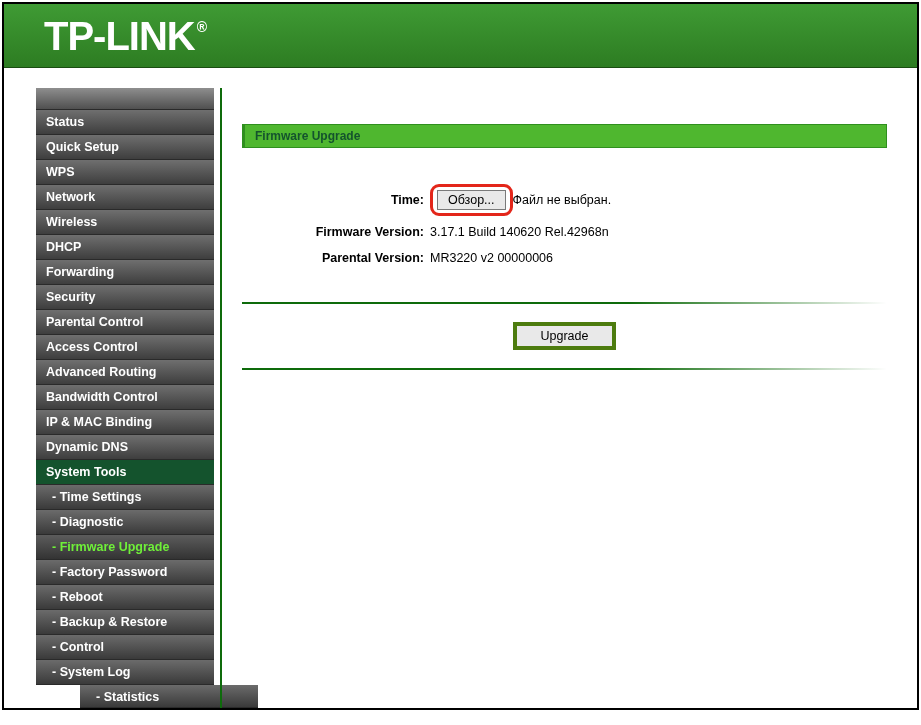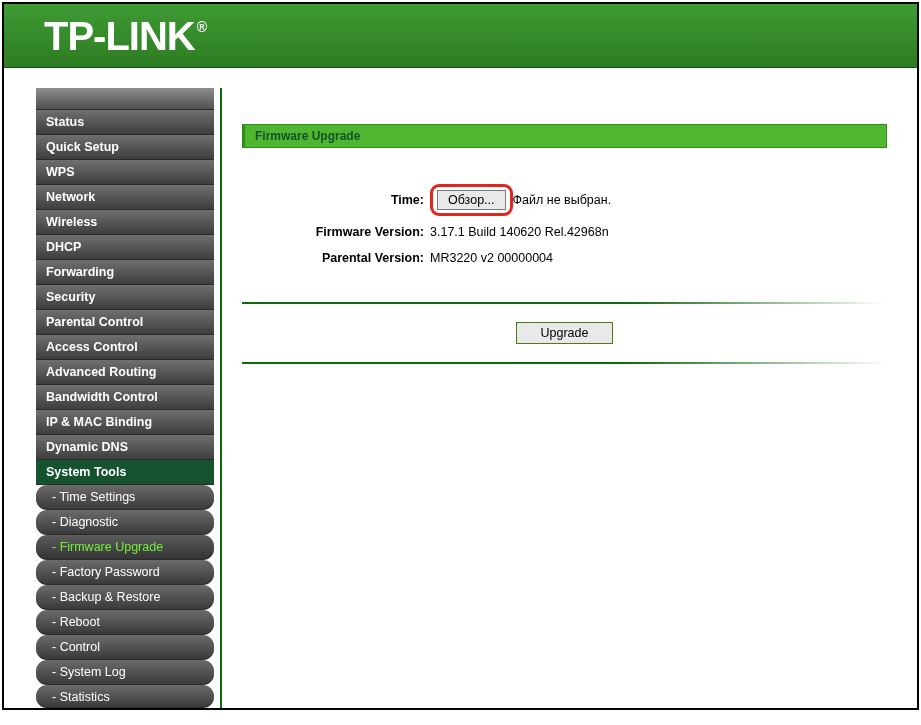--- a/index.html
+++ b/index.html
@@ -67,25 +67,24 @@
     padding: 5px 8px 5px 10px;
     background: linear-gradient(#6f6f6f, #3e3e3e);
     border: none;
     border-bottom: 1px solid #2a2a2a;
     cursor: pointer;
     white-space: nowrap;
     overflow: hidden;
   }
   .nav-item.sub {
     padding-left: 16px;
-    font-weight: normal;
+    font-weight: bold;
     background: linear-gradient(#6b6b6b, #3a3a3a);
-    border-radius: 11px;
-  }
-  .nav-item.sub.cutoff { padding-bottom: 3px; }
+  }
+  .nav-item.sub.cutoff { padding-bottom: 3px; margin-left: 44px; }
   .nav-item.active {
     background: #14532d;
     color: #fff;
   }
   .nav-item.sub.current {
     color: #6fef39;
     background: linear-gradient(#5c5c5c, #333333);
   }
   
   .vdiv {
@@ -152,21 +151,21 @@
     background: linear-gradient(to right, #0e6b0b 0%, #0e6b0b 60%, rgba(14,107,11,0) 100%);
   }
   .upgrade-row {
     text-align: center;
     padding: 4px 0 8px 0;
   }
   .upgrade-btn {
     font-size: 12.5px;
     padding: 3px 24px;
     background: #e9e9e9;
-    border: 1px solid #4d7c0f;
+    border: 4px solid #4d7c0f;
     cursor: pointer;
     font-family: inherit;
   }
 </style>
 </head>
 <body>
 
 <div class="frame">
 
   <div class="header">
@@ -193,22 +192,22 @@
       <button class="nav-item">Access Control</button>
       <button class="nav-item">Advanced Routing</button>
       <button class="nav-item">Bandwidth Control</button>
       <button class="nav-item">IP &amp; MAC Binding</button>
       <button class="nav-item">Dynamic DNS</button>
       <button class="nav-item active">System Tools</button>
       <button class="nav-item sub">- Time Settings</button>
       <button class="nav-item sub">- Diagnostic</button>
       <button class="nav-item sub current">- Firmware Upgrade</button>
       <button class="nav-item sub">- Factory Password</button>
+      <button class="nav-item sub">- Reboot</button>
       <button class="nav-item sub">- Backup &amp; Restore</button>
-      <button class="nav-item sub">- Reboot</button>
       <button class="nav-item sub">- Control</button>
       <button class="nav-item sub">- System Log</button>
       <button class="nav-item sub cutoff">- Statistics</button>
     </nav>
 
     <div class="vdiv"></div>
 
     <main class="content">
       <div class="panel-title-bar">Firmware Upgrade</div>
 
@@ -224,21 +223,21 @@
           </div>
         </div>
 
         <div class="form-row">
           <div class="form-label">Firmware Version:</div>
           <div class="form-value">3.17.1 Build 140620 Rel.42968n</div>
         </div>
 
         <div class="form-row">
           <div class="form-label">Parental Version:</div>
-          <div class="form-value">MR3220 v2 00000004</div>
+          <div class="form-value">MR3220 v2 00000006</div>
         </div>
       </div>
 
       <div class="hr"></div>
 
       <div class="upgrade-row">
         <button class="upgrade-btn">Upgrade</button>
       </div>
 
       <div class="hr"></div>

